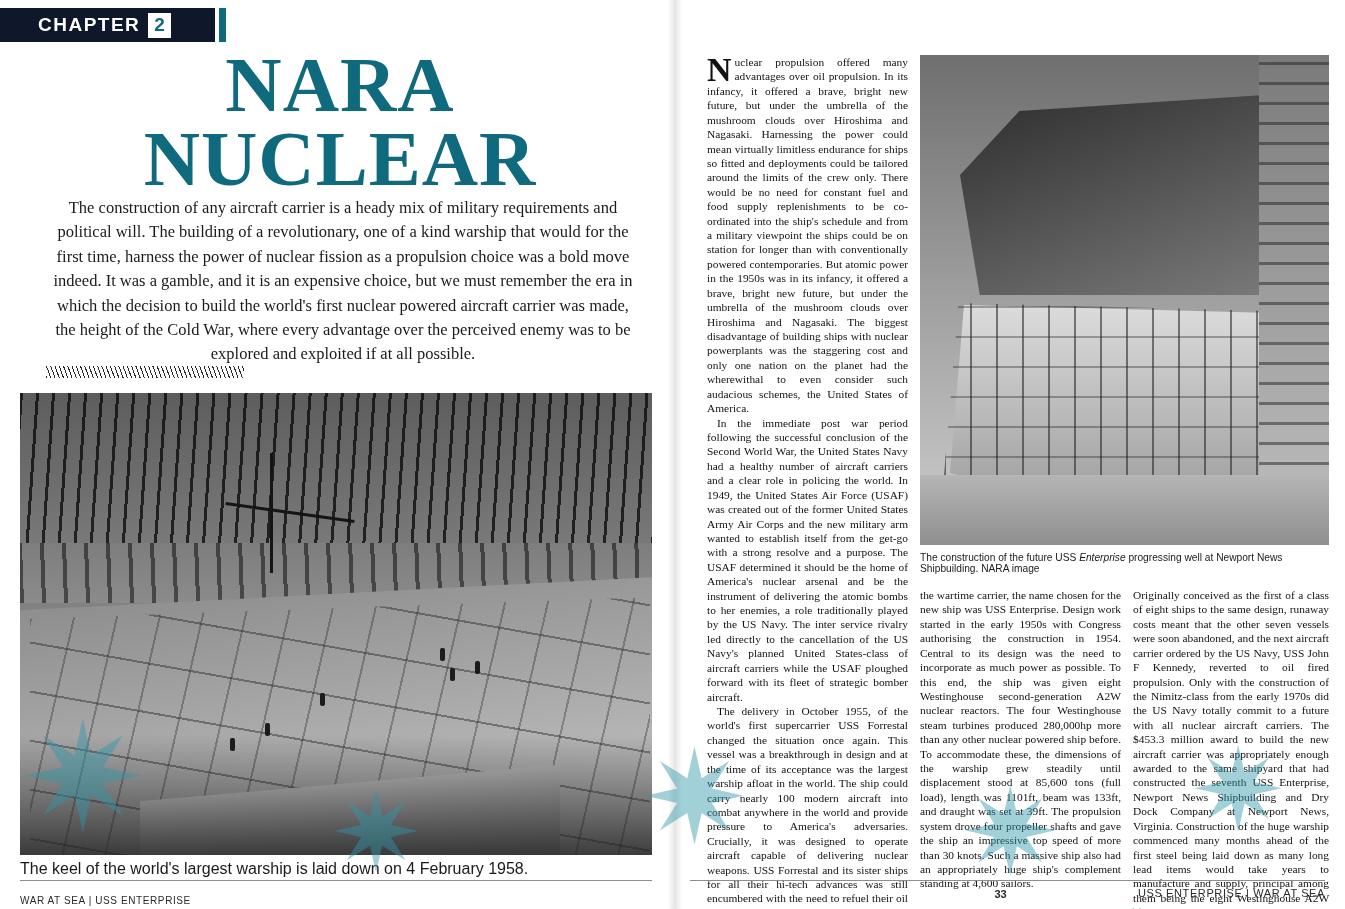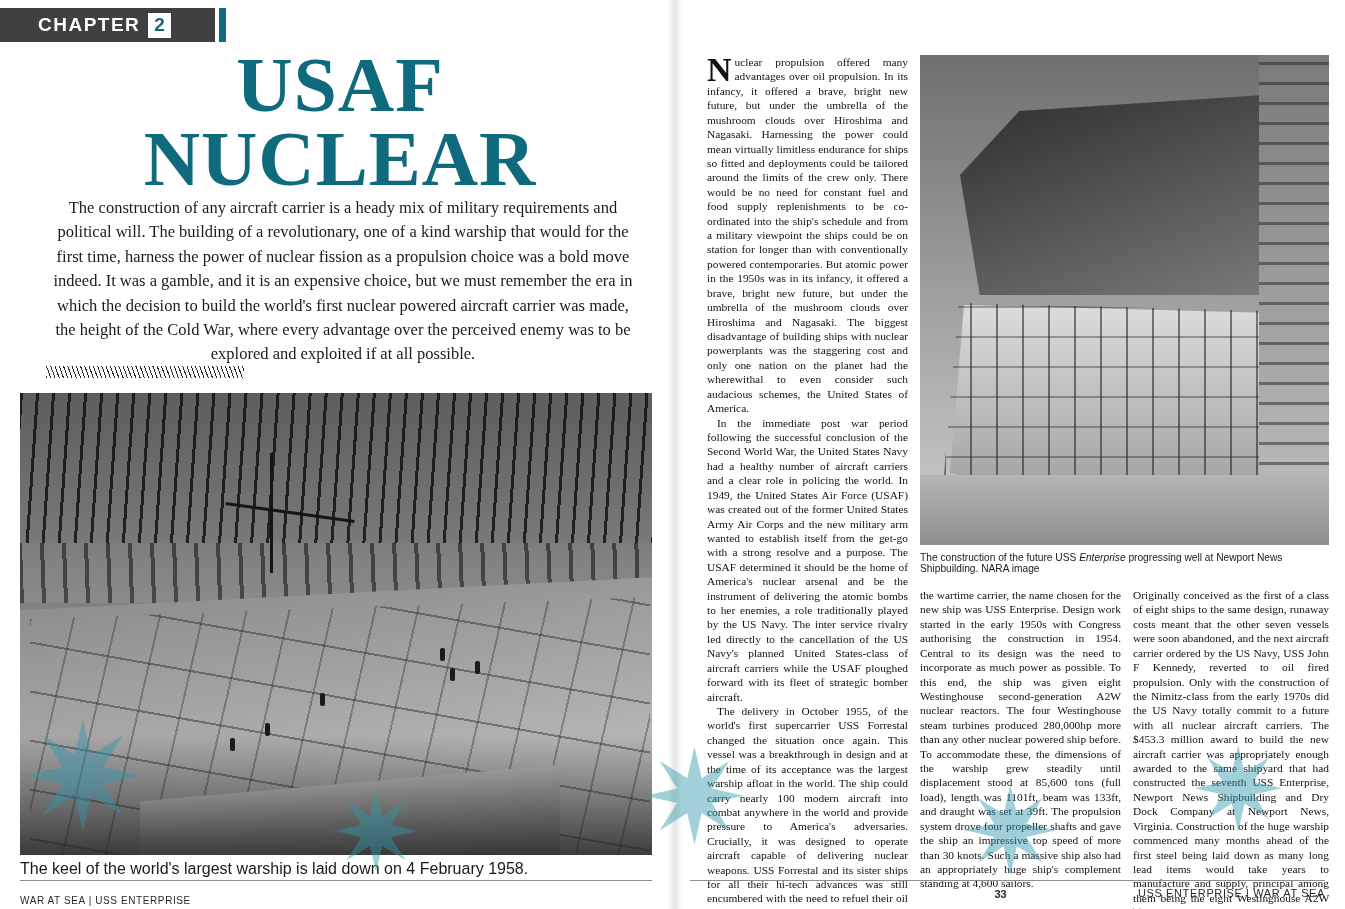--- a/index.html
+++ b/index.html
@@ -13,21 +13,21 @@
   }
   .spread { position:absolute; inset:0; display:flex; }
   .page { position:relative; height:909px; }
   .page-left { width:672px; background:#ffffff; }
   .page-right { width:673px; background:#ffffff; }
 
   
   .chapter-banner {
     position:absolute; left:0; top:8px;
     height:34px; width:215px;
-    background:#404040;
+    background:#0f172a;
     display:flex; align-items:center;
   }
   .chapter-word {
     color:#ffffff;
     font-family:"Liberation Sans", sans-serif;
     font-weight:bold;
     font-size:19px;
     letter-spacing:1.5px;
     margin-left:38px;
   }
@@ -237,21 +237,21 @@
 
   <div class="page page-left">
 
     <div class="chapter-banner">
       <span class="chapter-word">CHAPTER</span>
       <span class="chapter-num-box">2</span>
     </div>
     <div class="chapter-tail" style="position:absolute;left:215px;top:8px;"></div>
 
     <div class="title-block">
-      <div class="title-line">USAF</div>
+      <div class="title-line">NARA</div>
       <div class="title-line l2">NUCLEAR</div>
     </div>
 
     <div class="standfirst">The construction of any aircraft carrier is a heady mix of military requirements and political will. The building of a revolutionary, one of a kind warship that would for the first time, harness the power of nuclear fission as a propulsion choice was a bold move indeed. It was a gamble, and it is an expensive choice, but we must remember the era in which the decision to build the world's first nuclear powered aircraft carrier was made, the height of the Cold War, where every advantage over the perceived enemy was to be explored and exploited if at all possible.</div>
 
     <div class="hatch"></div>
 
     <div class="photo-left">
       <div class="ph-l-bg"></div>
       <div class="ph-l-roof"></div>

